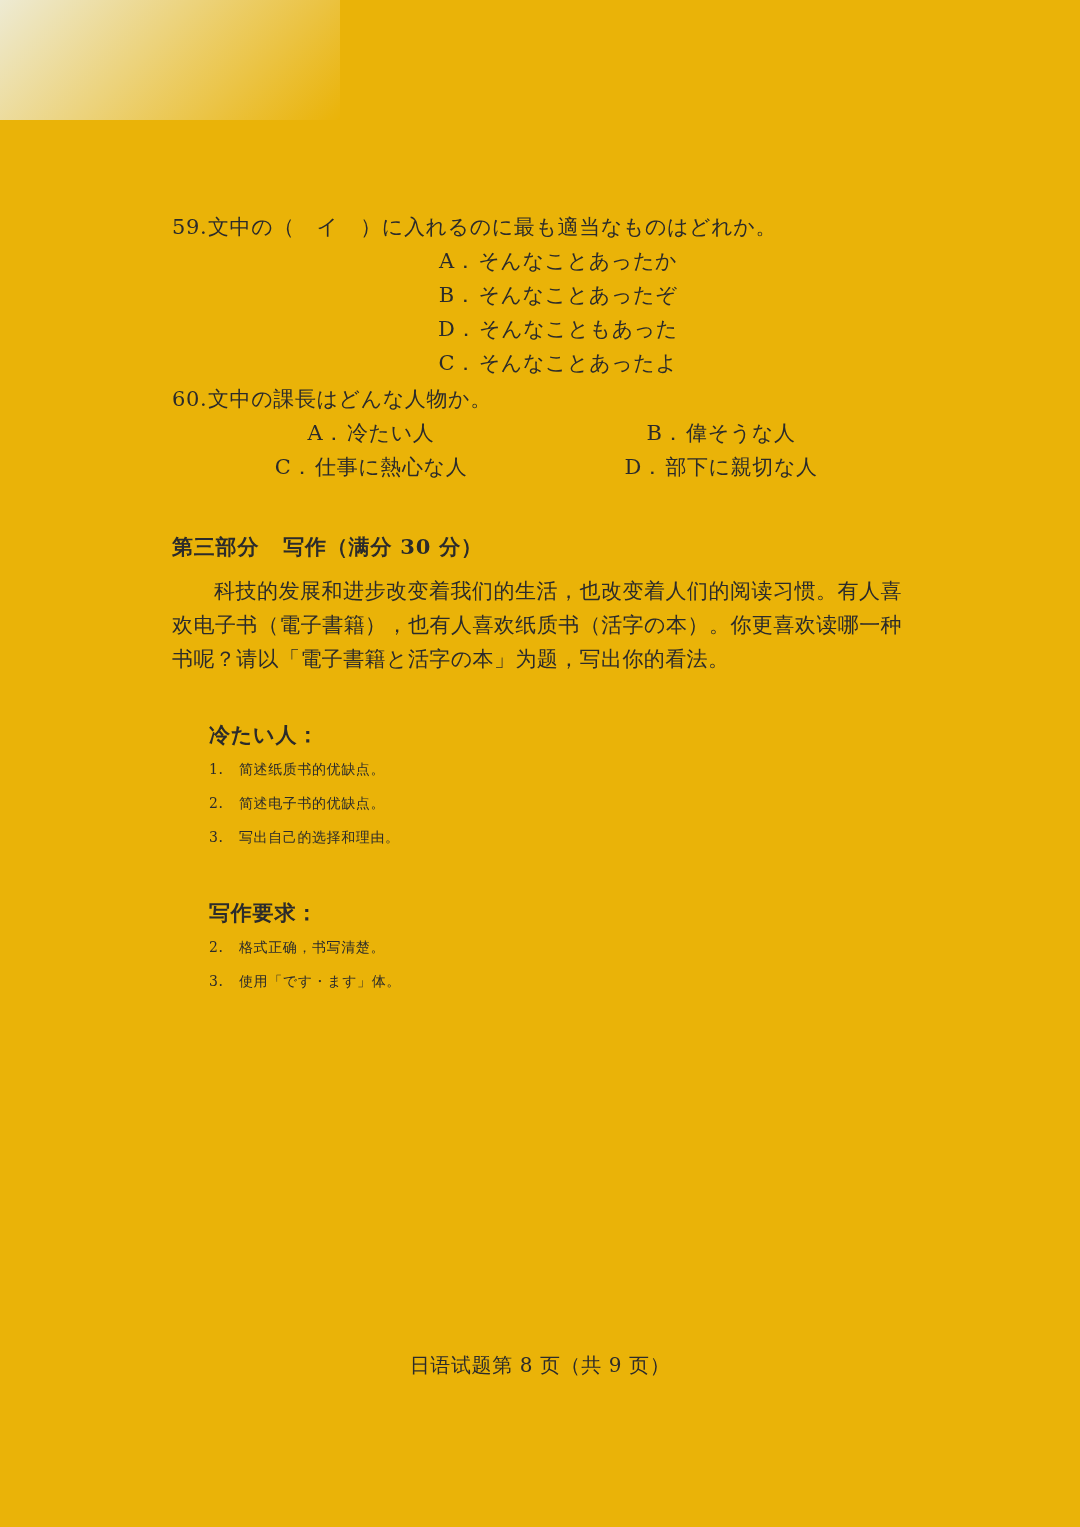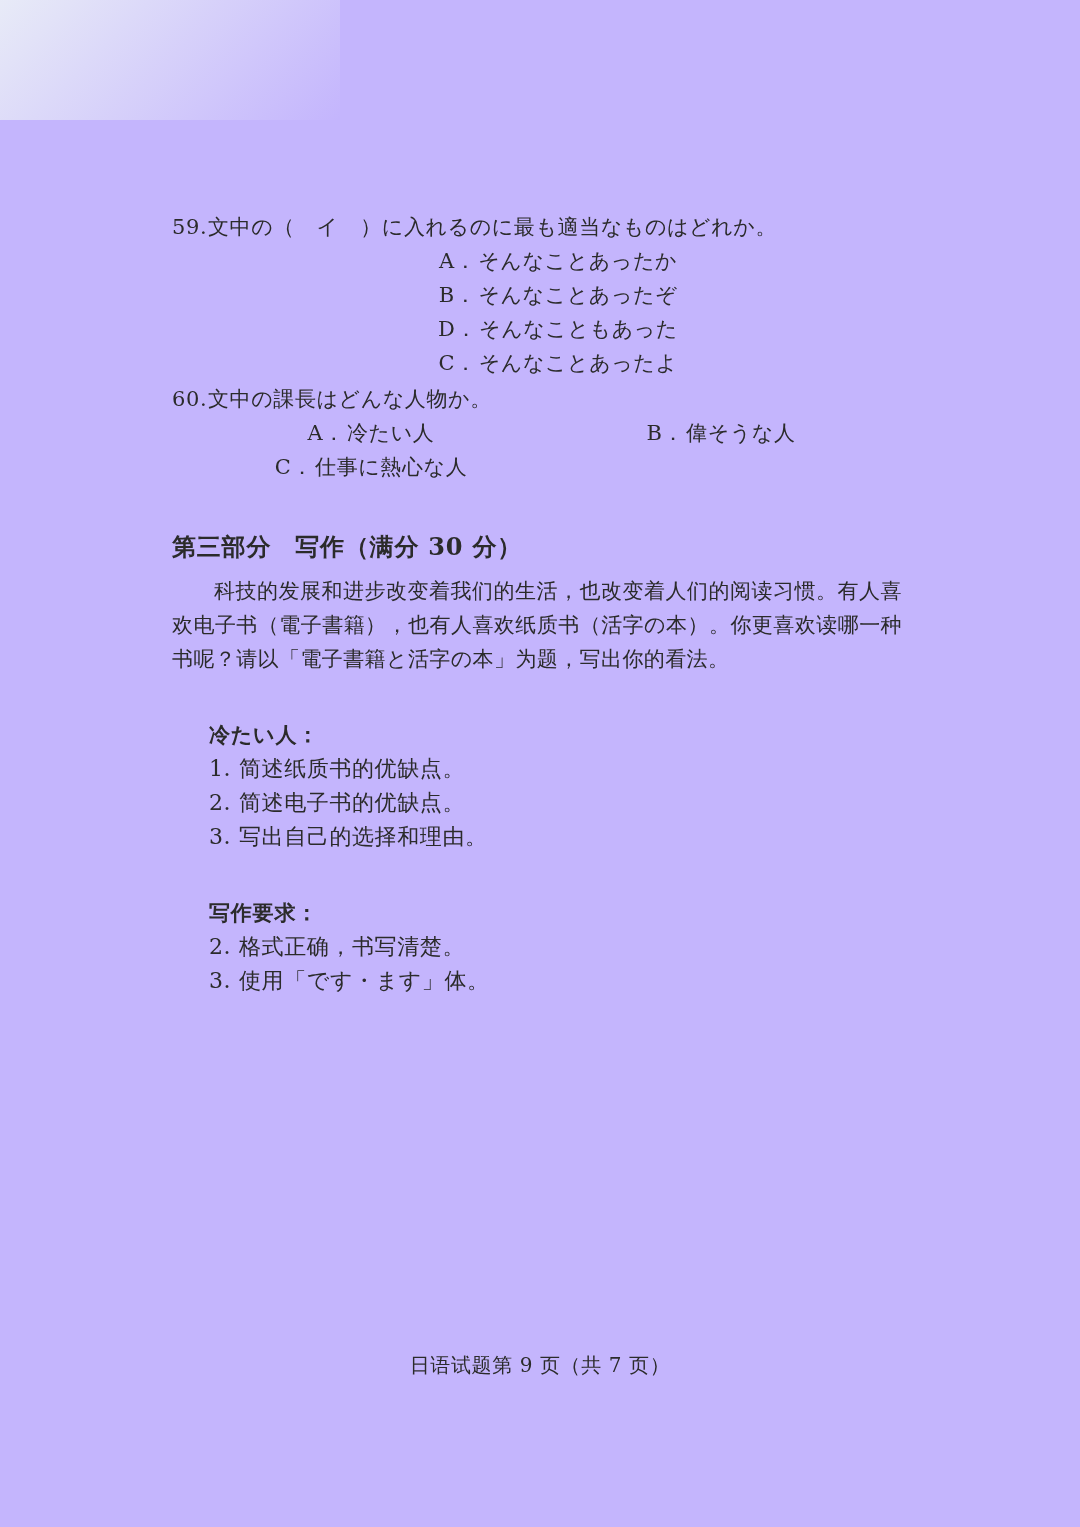--- a/index.html
+++ b/index.html
@@ -16,21 +16,21 @@
     position: relative;
     overflow: hidden;
   }
 
   .page {
     position: absolute;
     top: 0;
     left: 0;
     width: 1080px;
     height: 1527px;
-    background: #c4b5fd;
+    background: #eab308;
   }
 
   
   .scan-tint {
     position: absolute;
     top: 0;
     left: 0;
     width: 340px;
     height: 120px;
     background: linear-gradient(135deg, rgba(238,244,246,0.85), rgba(253,253,253,0));
@@ -84,21 +84,21 @@
     flex: 1 1 auto;
   }
   .opt-letter {
     display: inline-block;
     margin-right: 2px;
   }
 
   
   .section-heading {
     font-weight: bold;
-    font-size: 24px;
+    font-size: 21px;
     line-height: 30px;
     letter-spacing: 0.8px;
     margin-top: 48px;
     margin-bottom: 0;
     white-space: nowrap;
   }
   .section-heading .sh-gap {
     display: inline-block;
     width: 24px;
   }
@@ -120,21 +120,21 @@
     margin-top: 42px;
     padding-left: 37px;
   }
   .req-title {
     font-weight: bold;
     font-size: 21px;
     line-height: 34px;
     letter-spacing: 0.8px;
   }
   .req-item {
-    font-size: 22px;
+    font-size: 14px;
     line-height: 34px;
     letter-spacing: 0.6px;
     white-space: nowrap;
   }
   .req-idx {
     display: inline-block;
     width: 30px;
   }
 
   
@@ -181,20 +181,21 @@
       <div class="q-stem">
         <span class="q-num">60.</span><span>文中の課長はどんな人物か。</span>
       </div>
       <div class="opt-list">
         <div class="opt-row">
           <span class="opt-cell"><span class="opt-letter">A．</span><span>冷たい人</span></span>
           <span class="opt-cell wide"><span class="opt-letter">B．</span><span>偉そうな人</span></span>
         </div>
         <div class="opt-row">
           <span class="opt-cell"><span class="opt-letter">C．</span><span>仕事に熱心な人</span></span>
+          <span class="opt-cell wide"><span class="opt-letter">D．</span><span>部下に親切な人</span></span>
         </div>
       </div>
     </div>
 
     <div class="section-heading">
       <span>第三部分</span><span class="sh-gap"></span><span>写作（满分 30 分）</span>
     </div>
 
     <div class="prompt">科技的发展和进步改变着我们的生活，也改变着人们的阅读习惯。有人喜欢电子书（電子書籍），也有人喜欢纸质书（活字の本）。你更喜欢读哪一种书呢？请以「電子書籍と活字の本」为题，写出你的看法。</div>
 
@@ -216,14 +217,14 @@
       <div class="req-item">
         <span class="req-idx">2.</span><span>格式正确，书写清楚。</span>
       </div>
       <div class="req-item">
         <span class="req-idx">3.</span><span>使用「です・ます」体。</span>
       </div>
     </div>
 
   </div>
 
-  <div class="footer">日语试题第 9 页（共 7 页）</div>
+  <div class="footer">日语试题第 8 页（共 9 页）</div>
 </div>
 
 </body></html>

